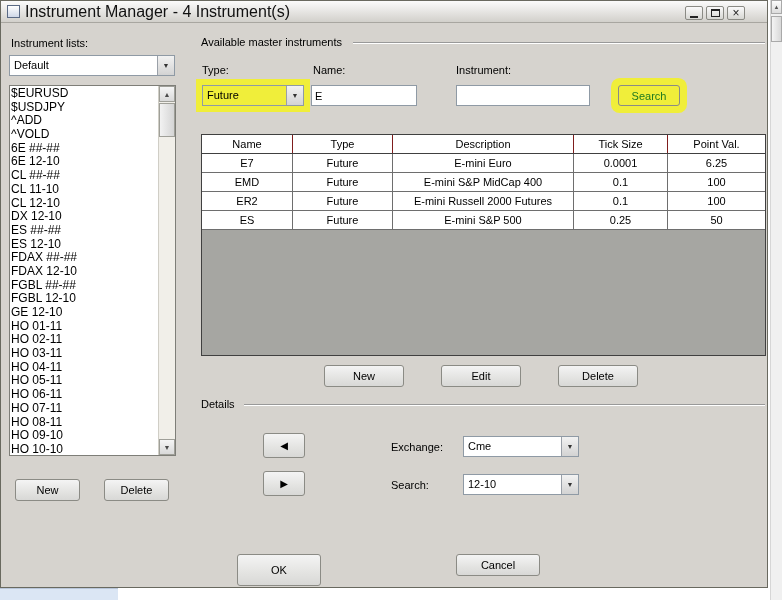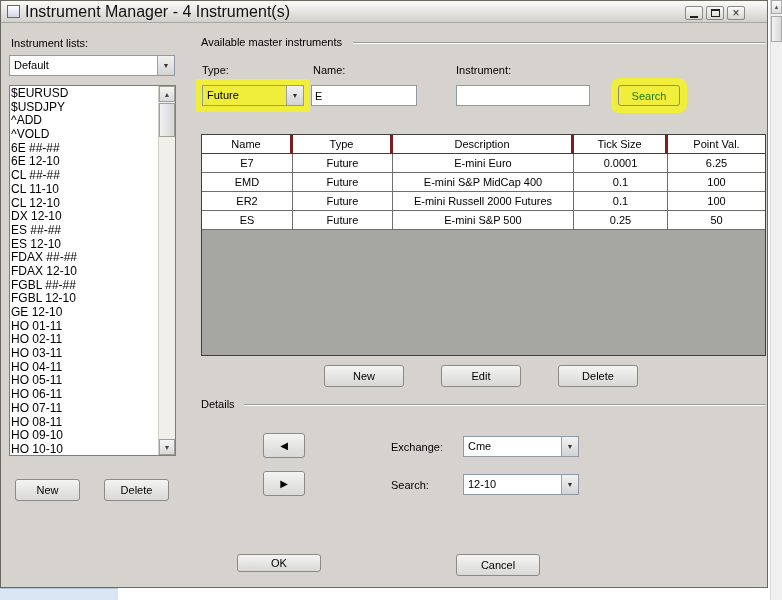--- a/index.html
+++ b/index.html
@@ -31,21 +31,21 @@
   .input{position:absolute;border:1px solid #8f9aa5;font-size:11px;padding:0 3px;background:#fff;}
   .listbox{position:absolute;background:#fff;border:1px solid #7e7e78;display:flex;overflow:hidden;}
   .list-items{flex:1;overflow:hidden;padding-top:1px;}
   .list-item{height:13.7px;line-height:13.7px;font-size:12px;padding-left:1px;white-space:nowrap;}
   .vscroll{width:17px;background:#f1efe9;border-left:1px solid #d0cec6;display:flex;flex-direction:column;position:relative;}
   .scroll-btn{height:16px;display:flex;align-items:center;justify-content:center;font-size:7px;color:#4a4a4a;background:linear-gradient(#f5f5f5,#d9d9d9);border:1px solid #9f9f98;}
   .scroll-btn.bottom{margin-top:auto;}
   .scroll-thumb{position:absolute;top:17px;left:0;width:16px;height:34px;background:linear-gradient(90deg,#f2f2f2,#d5d5d5);border:1px solid #9f9f98;}
   .tbl{position:absolute;border:1px solid #404040;background:var(--table-empty);display:flex;flex-direction:column;overflow:hidden;}
   .tbl-head{display:grid;grid-template-columns:91px 100px 181px 94px 97px;background:#fff;border-bottom:1px solid #404040;}
-  .th{font-size:11px;text-align:center;height:18px;line-height:18px;border-right:3px solid #7f1d1d;background:#fff;}
+  .th{font-size:11px;text-align:center;height:18px;line-height:18px;border-right:1px solid #7f1d1d;background:#fff;}
   .th:last-child{border-right:none;}
   .tr{display:grid;grid-template-columns:91px 100px 181px 94px 97px;background:#fff;border-bottom:1px solid #6e6e6e;}
   .td{font-size:11px;text-align:center;height:18px;line-height:18px;border-right:1px solid #6e6e6e;overflow:hidden;white-space:nowrap;}
   .td:last-child{border-right:none;}
   .arrow-btn{font-size:10px;}
   .page-scrollbar{position:absolute;left:770px;top:0;width:12px;height:600px;background:#f0f0f0;border-left:1px solid #d6d6d6;}
   .ps-btn{position:absolute;left:0;width:11px;height:14px;background:linear-gradient(#fcfcfc,#dcdcdc);border:1px solid #a9a9a9;display:flex;align-items:center;justify-content:center;font-size:6px;color:#555;}
   .ps-thumb{position:absolute;left:0;top:16px;width:11px;height:26px;background:linear-gradient(90deg,#f4f4f4,#d8d8d8);border:1px solid #a9a9a9;}
   .bg-fragment{position:absolute;left:0;top:588px;width:118px;height:12px;background:#dbe6f4;border-top:1px solid #b9c6da;}
 </style>
@@ -193,21 +193,21 @@
       <div class="combo-text">Cme</div>
       <div class="combo-btn">▼</div>
     </div>
 
     <div class="lbl" style="left:390px;top:478px;">Search:</div>
     <div class="combo" style="left:462px;top:473px;width:116px;height:21px;">
       <div class="combo-text">12-10</div>
       <div class="combo-btn">▼</div>
     </div>
 
-    <div class="btn" style="left:236px;top:553px;width:84px;height:18px;">OK</div>
+    <div class="btn" style="left:236px;top:553px;width:84px;height:32px;">OK</div>
     <div class="btn" style="left:455px;top:553px;width:84px;height:22px;">Cancel</div>
 
   </div>
 
   <div class="page-scrollbar">
     <div class="ps-btn" style="top:0;">▲</div>
     <div class="ps-thumb"></div>
   </div>
 
   <div class="bg-fragment"></div>

